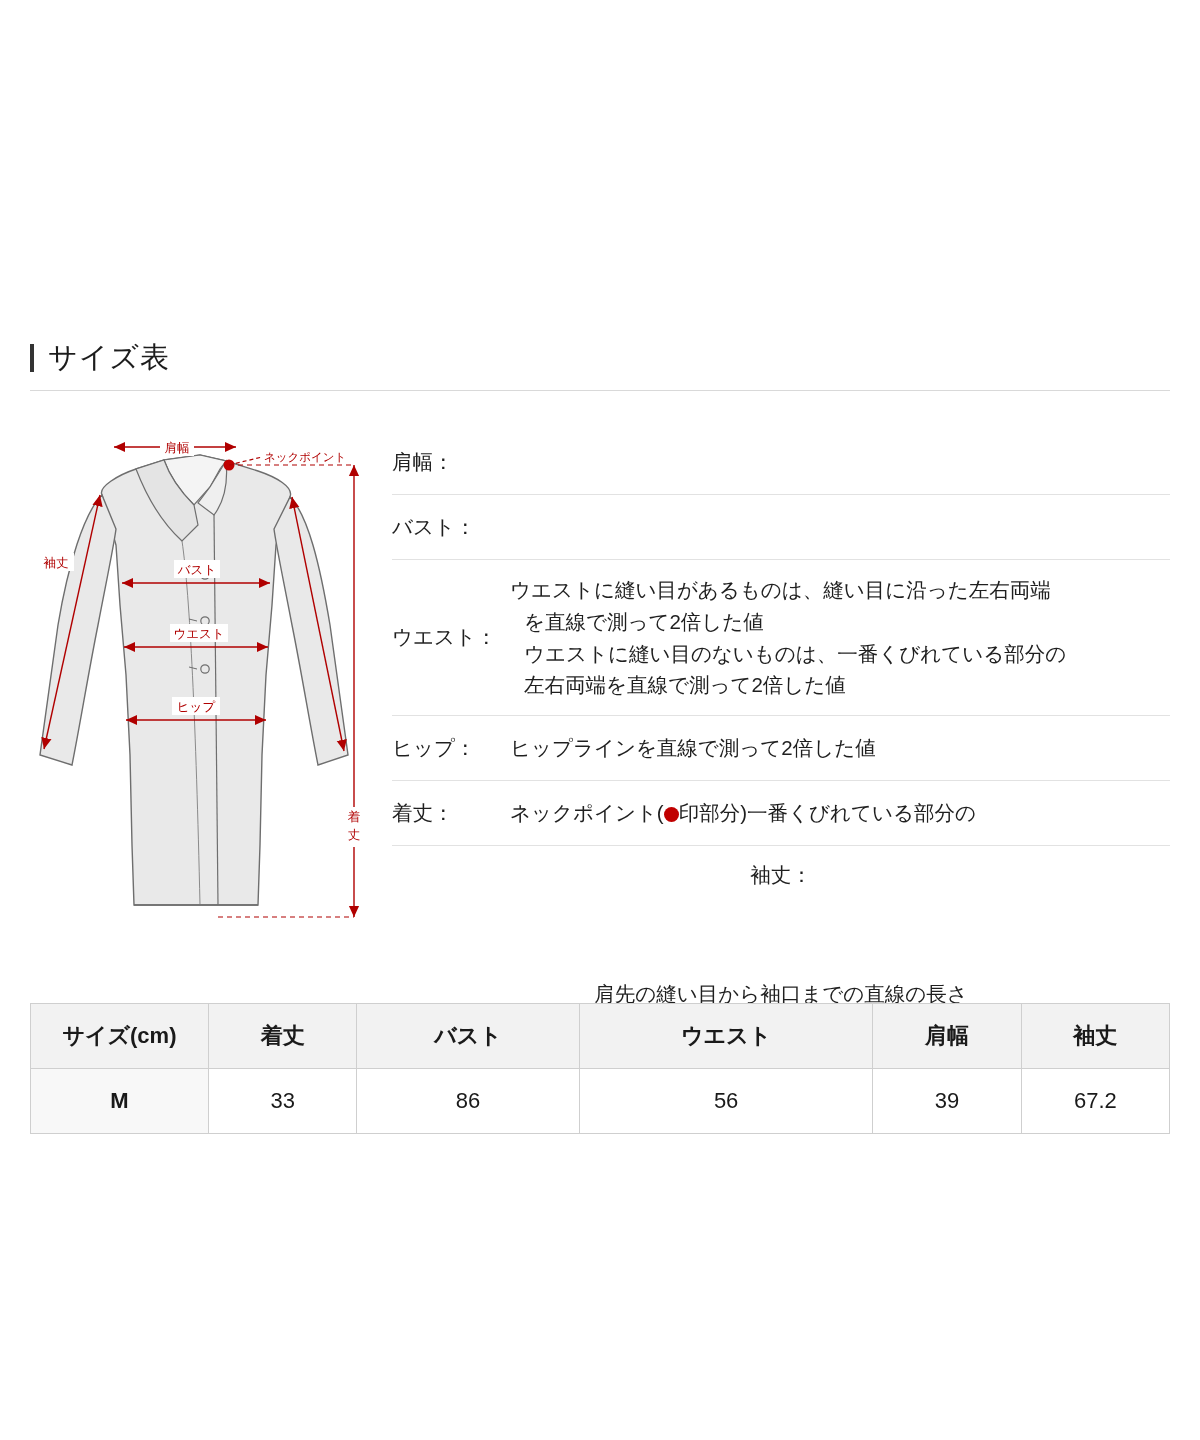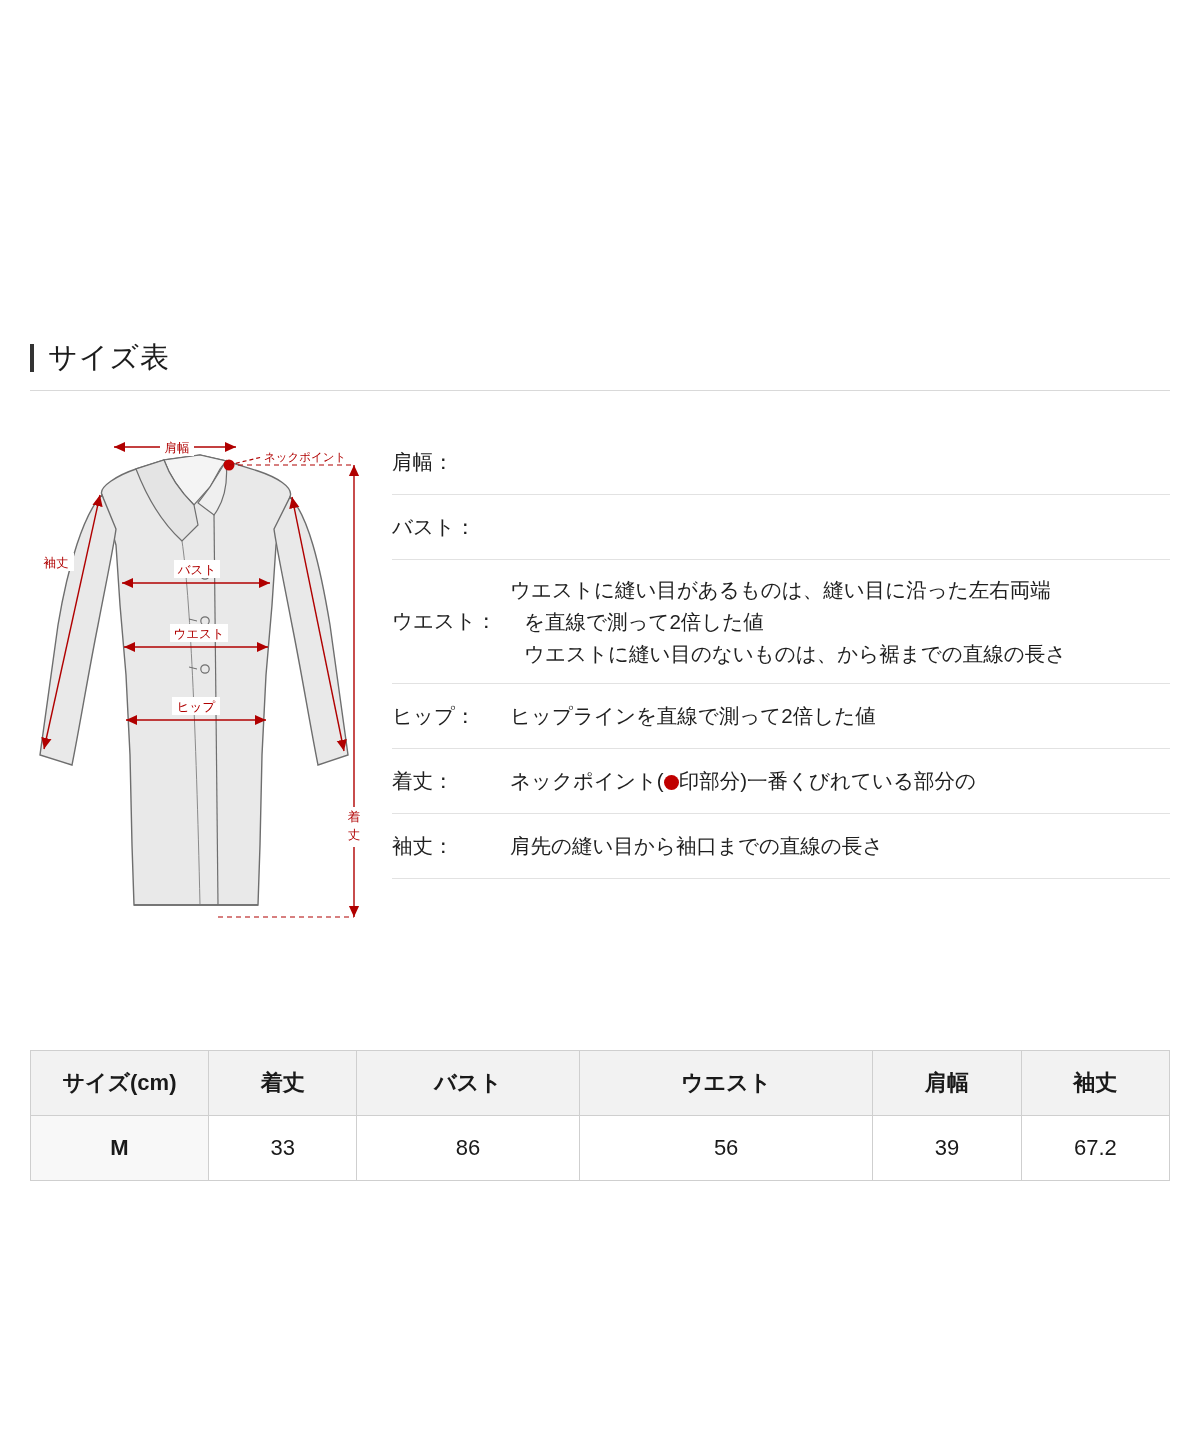--- a/index.html
+++ b/index.html
@@ -68,20 +68,21 @@
 
   .legend-row {
     display: flex;
     align-items: center;
     border-bottom: 1px solid #e2e2e2;
     padding: 14px 0 14px 0;
     min-height: 36px;
   }
   .legend-row:last-child {
     border-bottom: 1px solid #e2e2e2;
+    flex-direction: column;
   }
   .legend-term {
     flex: 0 0 118px;
     font-size: 20.5px;
     color: #1f1f1f;
     line-height: 1.5;
     white-space: nowrap;
   }
   .legend-def {
     flex: 1 1 auto;
@@ -105,21 +106,20 @@
     vertical-align: -2px;
   }
 
   
   .size-table {
     position: absolute;
     left: 30px;
     top: 1003px;
     width: 1140px;
     border-collapse: collapse;
-    margin-top: 47px;
   }
   .size-table th, .size-table td {
     border: 1px solid #cfcfcf;
     text-align: center;
     font-size: 22px;
   }
   .size-table thead th {
     background: #f2f2f2;
     font-weight: bold;
     height: 62px;
@@ -263,21 +263,22 @@
 
     <div class="legend-row">
       <div class="legend-term">バスト：</div>
     </div>
 
     <div class="legend-row">
       <div class="legend-term">ウエスト：</div>
       <div class="legend-def">
         <span class="line">ウエストに縫い目があるものは、縫い目に沿った左右両端</span>
         <span class="line indent">を直線で測って2倍した値</span>
-        <span class="line indent">ウエストに縫い目のないものは、から裾までの直線の長さ</span>
+        <span class="line indent">ウエストに縫い目のないものは、一番くびれている部分の</span>
+        <span class="line indent">左右両端を直線で測って2倍した値</span>
       </div>
     </div>
 
     <div class="legend-row">
       <div class="legend-term">ヒップ：</div>
       <div class="legend-def">
         <span class="line">ヒップラインを直線で測って2倍した値</span>
       </div>
     </div>
 

